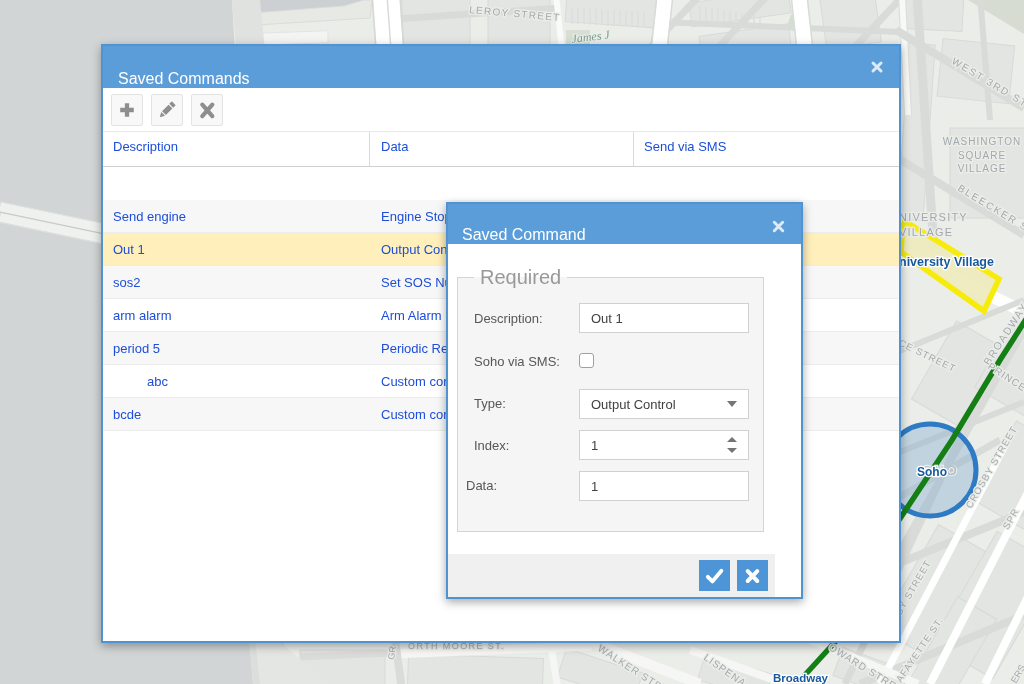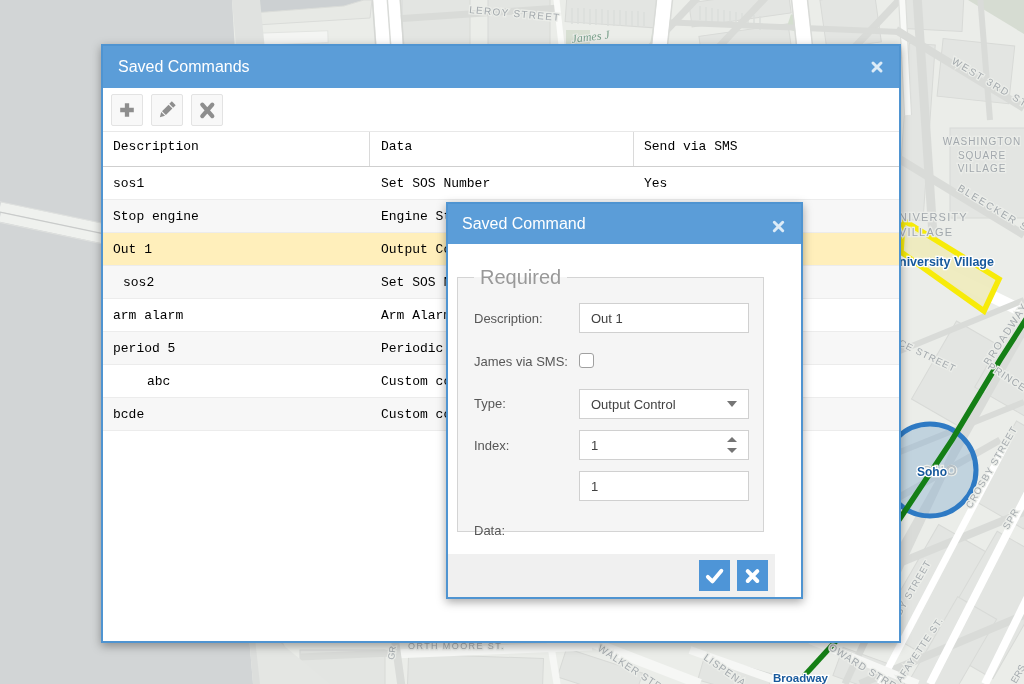--- a/index.html
+++ b/index.html
@@ -2,22 +2,22 @@
 <html><head>
 <meta charset="utf-8">
 <style>
   html,body{margin:0;padding:0;width:1024px;height:684px;overflow:hidden;
     font-family:"Liberation Sans",sans-serif;}
   #stage{position:relative;width:1024px;height:684px;background:#ebede9;}
   .abs{position:absolute;}
   .win{position:absolute;box-sizing:border-box;border:2px solid #4f94d1;
     background:#fff;box-shadow:0 3px 9px rgba(0,0,0,0.35);}
   .titlebar{position:absolute;left:0;right:0;top:0;background:#5b9dd8;
-    color:#ffffff;font-size:16px;display:flex;align-items:center;}
-  .gridtext{font-size:13px;color:#000000;position:absolute;white-space:nowrap;font-family:Liberation Mono, monospace;}
+    color:#ffffff;font-size:16px;display:flex;align-items:flex-end;}
+  .gridtext{font-size:13px;color:#1d4ed8;position:absolute;white-space:nowrap;}
   .row{position:absolute;left:0;width:796px;height:33px;box-sizing:border-box;border-bottom:1px solid #ececec;}
   .toolbtn{position:absolute;width:32px;height:32px;box-sizing:border-box;
     border:1px solid #e3e3e3;background:#f8f8f8;border-radius:2px;}
   .lbl{position:absolute;font-size:13px;color:#575757;white-space:nowrap;}
   .inp{position:absolute;box-sizing:border-box;background:#fff;
     border:1px solid #d0d0d0;font-size:13px;color:#414141;
     display:flex;align-items:center;padding-left:11px;}
 </style>
 </head>
 <body>
@@ -207,35 +207,30 @@
     </div>
 
     <div class="abs" style="left:0;top:86px;width:796px;height:34px;background:#fff;border-bottom:1px solid #cfcfcf;">
       <div class="gridtext" style="left:10px;top:7px;">Description</div>
       <div class="gridtext" style="left:278px;top:7px;">Data</div>
       <div class="gridtext" style="left:541px;top:7px;">Send via SMS</div>
       <div class="abs" style="left:266px;top:0;width:1px;height:34px;background:#dadada;"></div>
       <div class="abs" style="left:530px;top:0;width:1px;height:34px;background:#dadada;"></div>
     </div>
 
-    <div class="row" style="top:121px;background:#ffffff;">
-        <div class="gridtext" style="left:10px;top:9px;">sos1</div>
-        <div class="gridtext" style="left:278px;top:9px;">Set SOS Number</div>
-        <div class="gridtext" style="left:541px;top:9px;">Yes</div>
-      </div>
     <div class="row" style="top:154px;background:#f7f7f7;">
-        <div class="gridtext" style="left:10px;top:9px;">Stop engine</div>
+        <div class="gridtext" style="left:10px;top:9px;">Send engine</div>
         <div class="gridtext" style="left:278px;top:9px;">Engine Stop</div>
       </div>
     <div class="row" style="top:187px;background:#ffefbb;">
         <div class="gridtext" style="left:10px;top:9px;">Out 1</div>
         <div class="gridtext" style="left:278px;top:9px;">Output Control</div>
       </div>
     <div class="row" style="top:220px;background:#f7f7f7;">
-        <div class="gridtext" style="left:20px;top:9px;">sos2</div>
+        <div class="gridtext" style="left:10px;top:9px;">sos2</div>
         <div class="gridtext" style="left:278px;top:9px;">Set SOS Number</div>
       </div>
     <div class="row" style="top:253px;background:#ffffff;">
         <div class="gridtext" style="left:10px;top:9px;">arm alarm</div>
         <div class="gridtext" style="left:278px;top:9px;">Arm Alarm</div>
       </div>
     <div class="row" style="top:286px;background:#f7f7f7;">
         <div class="gridtext" style="left:10px;top:9px;">period 5</div>
         <div class="gridtext" style="left:278px;top:9px;">Periodic Reporting</div>
       </div>
@@ -259,33 +254,33 @@
 
     <div class="abs" style="left:0;top:40px;width:327px;height:310px;background:#fff;">
 
       <div class="abs" style="left:9px;top:33px;width:307px;height:255px;box-sizing:border-box;border:1px solid #d4d4d4;background:#f5f5f5;"></div>
       <div class="abs" style="left:26px;top:22px;padding:0 6px;font-size:20px;color:#999999;
            background:linear-gradient(#ffffff 50%,#f5f5f5 50%);">Required</div>
 
       <div class="lbl" style="left:26px;top:67px;">Description:</div>
       <div class="inp" style="left:131px;top:59px;width:170px;height:30px;">Out 1</div>
 
-      <div class="lbl" style="left:26px;top:110px;">James via SMS:</div>
+      <div class="lbl" style="left:26px;top:110px;">Soho via SMS:</div>
       <div class="abs" style="left:131px;top:109px;width:15px;height:14.5px;box-sizing:border-box;border:1.6px solid #a0a0a0;border-radius:3px;background:#fff;"></div>
 
       <div class="lbl" style="left:26px;top:152px;">Type:</div>
       <div class="inp" style="left:131px;top:145px;width:170px;height:30px;">Output Control</div>
       <div class="abs" style="left:279px;top:157px;width:0;height:0;border-left:5.5px solid transparent;border-right:5.5px solid transparent;border-top:6px solid #757575;"></div>
 
       <div class="lbl" style="left:26px;top:194px;">Index:</div>
       <div class="inp" style="left:131px;top:186px;width:170px;height:30px;">1</div>
       <div class="abs" style="left:279px;top:193px;width:0;height:0;border-left:5.5px solid transparent;border-right:5.5px solid transparent;border-bottom:5.5px solid #757575;"></div>
       <div class="abs" style="left:279px;top:204px;width:0;height:0;border-left:5.5px solid transparent;border-right:5.5px solid transparent;border-top:5.5px solid #757575;"></div>
 
-      <div class="lbl" style="left:26px;top:234px;margin-top:45px;">Data:</div>
+      <div class="lbl" style="left:18px;top:234px;">Data:</div>
       <div class="inp" style="left:131px;top:227px;width:170px;height:30px;">1</div>
     </div>
 
     <div class="abs" style="left:0;top:350px;width:327px;height:43px;background:#f0f0f0;">
       <div class="abs" style="left:251px;top:6px;width:31px;height:31px;background:#4e95d7;">
         <svg width="31" height="31" viewBox="0 0 31 31">
             <path d="M8.8 16.8 L13.4 21.4 L22.4 10.8" stroke="#fff" stroke-width="3.8" fill="none" stroke-linecap="round" stroke-linejoin="round"></path>
           </svg>
       </div>
       <div class="abs" style="left:289px;top:6px;width:31px;height:31px;background:#4e95d7;">

